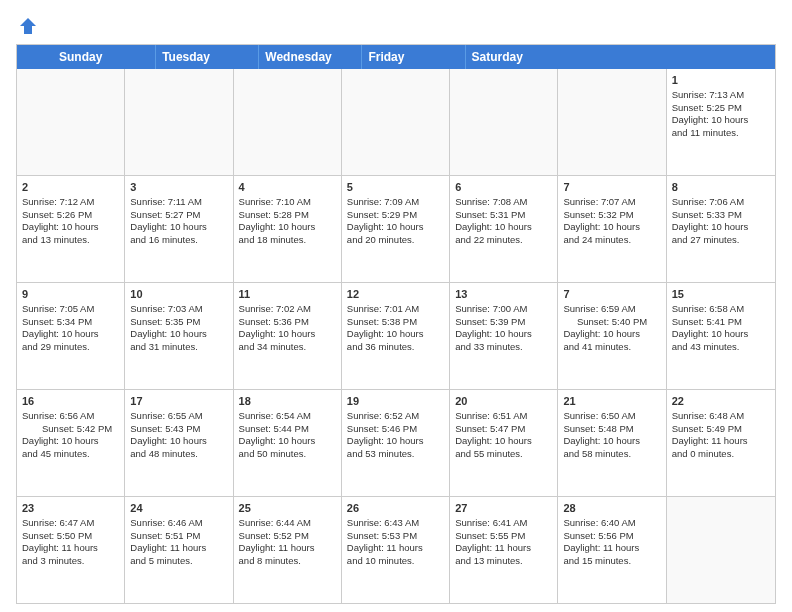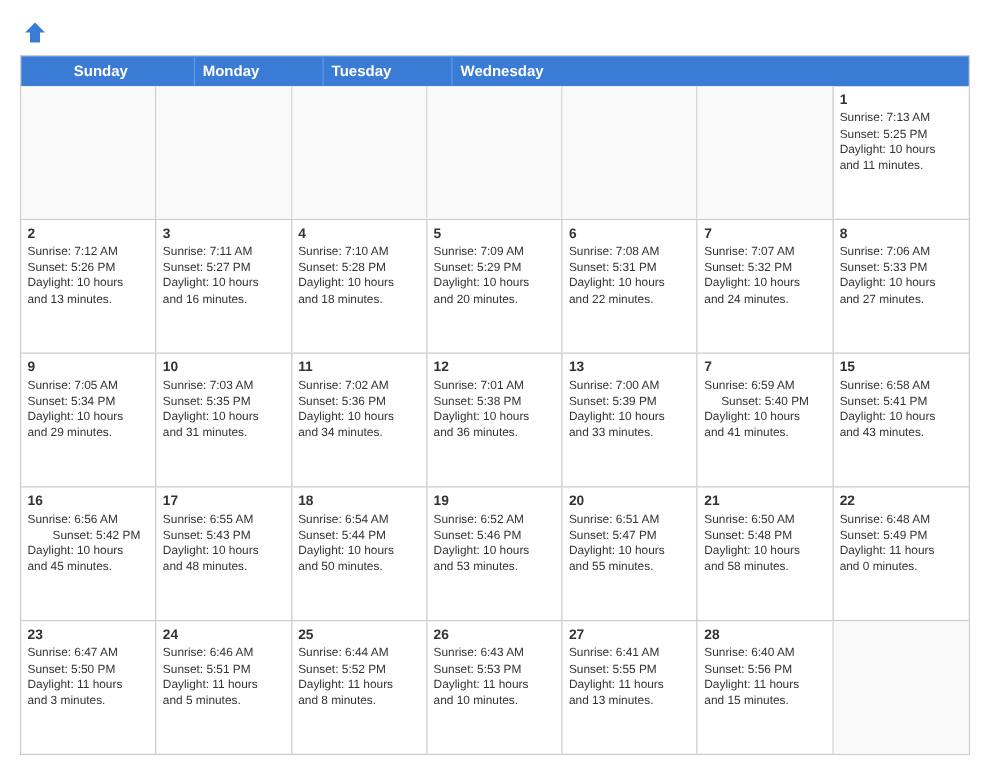--- a/index.html
+++ b/index.html
@@ -116,23 +116,24 @@
     </div>
     <div class="title-area">
       <div class="month-title"></div>
       <div class="location"></div>
     </div>
   </div>
 
   <div class="calendar">
     <div class="cal-header">
     <div class="cal-header-cell">Sunday</div>
-        <div class="cal-header-cell">Monday</div>
         <div class="cal-header-cell">Tuesday</div>
         <div class="cal-header-cell">Wednesday</div>
+        <div class="cal-header-cell">Friday</div>
+        <div class="cal-header-cell">Saturday</div>
       </div>
     <div class="cal-body">
     <div class="cal-row">
           <div class="cal-cell empty"></div>
           <div class="cal-cell empty"></div>
           <div class="cal-cell empty"></div>
           <div class="cal-cell empty"></div>
           <div class="cal-cell empty"></div>
           <div class="cal-cell empty"></div>
           <div class="cal-cell">

